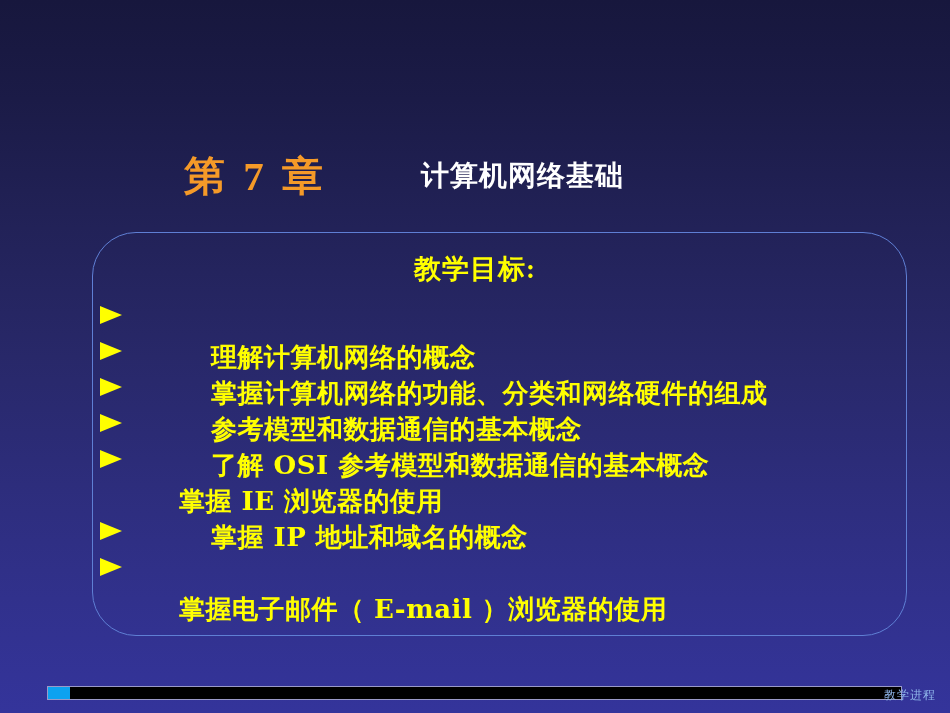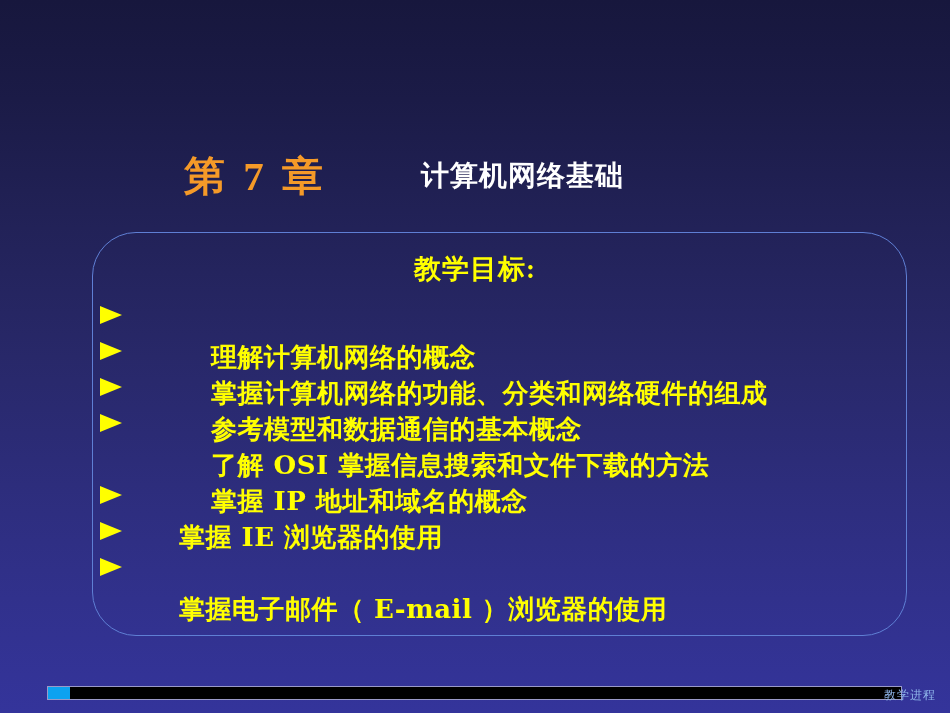--- a/index.html
+++ b/index.html
@@ -170,28 +170,28 @@
       <div class="goal-row indent-deep">
         <span class="bullet"></span>
         <span class="goal-text">掌握计算机网络的功能、分类和网络硬件的组成</span>
       </div>
       <div class="goal-row indent-deep">
         <span class="bullet"></span>
         <span class="goal-text">参考模型和数据通信的基本概念</span>
       </div>
       <div class="goal-row indent-deep">
         <span class="bullet"></span>
-        <span class="goal-text">了解 OSI 掌握信息搜索和文件下载的方法</span>
+        <span class="goal-text">了解 OSI 参考模型和数据通信的基本概念</span>
+      </div>
+      <div class="goal-row indent-shallow">
+        <span class="bullet"></span>
+        <span class="goal-text">掌握 IE 浏览器的使用</span>
       </div>
       <div class="goal-row indent-deep">
         <span class="goal-text">掌握 IP 地址和域名的概念</span>
-      </div>
-      <div class="goal-row indent-shallow">
-        <span class="bullet"></span>
-        <span class="goal-text">掌握 IE 浏览器的使用</span>
       </div>
       <div class="goal-row indent-shallow">
         <span class="bullet"></span>
       </div>
       <div class="goal-row indent-shallow">
         <span class="bullet"></span>
         <span class="goal-text">掌握电子邮件（ E-mail ）浏览器的使用</span>
       </div>
     </div>
 

